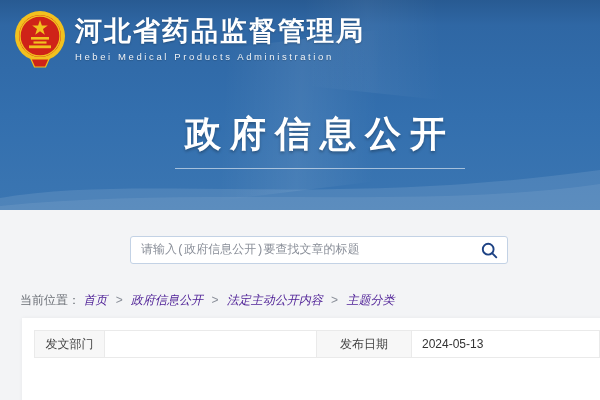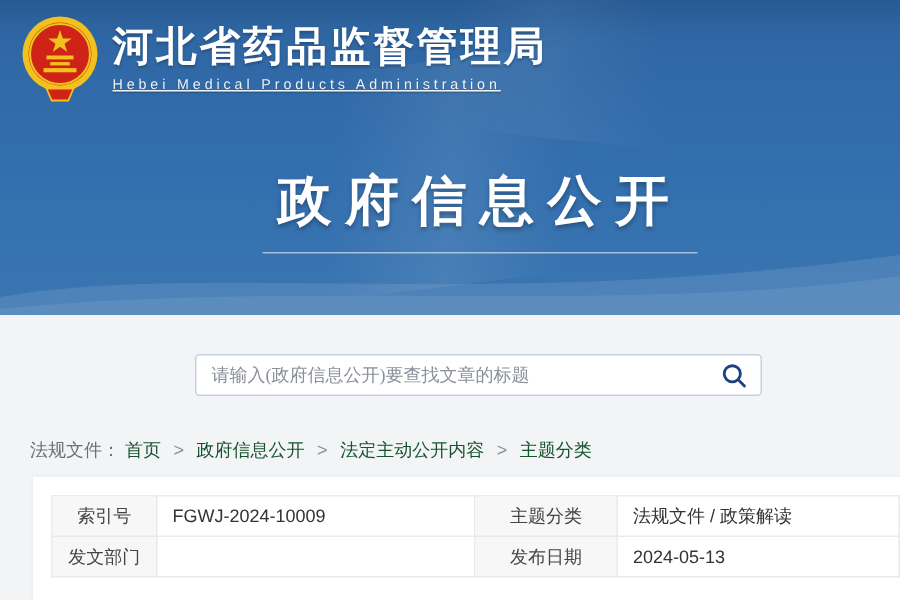--- a/index.html
+++ b/index.html
@@ -28,53 +28,52 @@
   .site-header{position:absolute;top:9px;left:14px;display:flex;align-items:center;}
   .emblem{width:52px;height:60px;flex:0 0 auto;}
   .agency{margin-left:9px;}
   .agency-cn{
     font-size:27px;font-weight:bold;color:#ffffff;letter-spacing:2px;
     text-shadow:0 1px 2px rgba(0,0,0,0.25);line-height:1.15;
   }
   .agency-en{
     font-size:9.5px;color:rgba(255,255,255,0.92);letter-spacing:2.6px;margin-top:3px;
     text-shadow:0 1px 1px rgba(0,0,0,0.2);
-    text-decoration:underline;
   }
   
   .banner-title{
     position:absolute;top:110px;left:20px;width:600px;text-align:center;
     font-size:36px;font-weight:bold;color:#ffffff;letter-spacing:9px;
     text-shadow:0 2px 3px rgba(0,0,0,0.28);
   }
   .banner-underline{
     position:absolute;top:168px;left:175px;width:290px;height:1px;
     background:rgba(255,255,255,0.55);
   }
   
   .search-box{
     position:absolute;top:236px;left:130px;width:378px;height:28px;box-sizing:border-box;
     background:#ffffff;border:1px solid #c3d2e5;border-radius:3px;
     display:flex;align-items:center;
   }
   .search-input{
     flex:1;height:100%;border:none;outline:none;background:transparent;
-    font-size:12px;color:#ef4444;padding:0 10px;font-family:Liberation Serif, serif;
+    font-size:12px;color:#ef4444;padding:0 10px;font-family:Liberation Mono, monospace;
   }
   .search-input::placeholder{color:#8a8f99;}
   .search-btn{
     width:36px;height:100%;border:none;background:transparent;cursor:pointer;
     display:flex;align-items:center;justify-content:center;padding:0;
   }
   
   .breadcrumb{
     position:absolute;top:292px;left:20px;font-size:12px;color:#6b6f76;
     white-space:nowrap;
   }
-  .breadcrumb .crumb{color:#14532d;cursor:pointer;}
+  .breadcrumb .crumb{color:#4c1d95;cursor:pointer;font-style:italic;}
   .breadcrumb .sep{margin:0 5px;color:#8a8f99;}
   
   .card{
     position:absolute;top:318px;left:22px;width:600px;height:120px;
     background:#ffffff;box-shadow:0 0 4px rgba(0,0,0,0.05);
   }
   .info-table{
     border-collapse:collapse;margin:12px 0 0 12px;width:566px;table-layout:fixed;
     font-size:12px;color:#333;
   }
@@ -124,45 +123,39 @@
     <input class="search-input" type="text" placeholder="请输入(政府信息公开)要查找文章的标题" style="">
     <button class="search-btn">
       <svg width="17" height="17" viewBox="0 0 17 17">
         <circle cx="7.2" cy="7.2" r="5.4" fill="none" stroke="#1d4284" stroke-width="1.9"></circle>
         <line x1="11.3" y1="11.3" x2="15.3" y2="15.3" stroke="#1d4284" stroke-width="1.9" stroke-linecap="round"></line>
       </svg>
     </button>
   </div>
 
   <div class="breadcrumb">
-    <span>法规文件：</span>
+    <span>当前位置：</span>
     <span class="crumb">首页</span>
     <span class="sep">&gt;</span>
     <span class="crumb">政府信息公开</span>
     <span class="sep">&gt;</span>
     <span class="crumb">法定主动公开内容</span>
     <span class="sep">&gt;</span>
     <span class="crumb">主题分类</span>
   </div>
 
   <div class="card">
     <table class="info-table">
       <colgroup>
         <col style="width:70px">
           <col style="width:212px">
           <col style="width:95px">
           <col>
       </colgroup>
       <tbody>
-          <tr>
-        <td class="lbl">索引号</td>
-        <td>FGWJ-2024-10009</td>
-        <td class="lbl">主题分类</td>
-        <td>法规文件 / 政策解读</td>
-      </tr>
       <tr>
         <td class="lbl">发文部门</td>
         <td></td>
         <td class="lbl">发布日期</td>
         <td>2024-05-13</td>
       </tr>
     </tbody>
       </table>
   </div>
 

